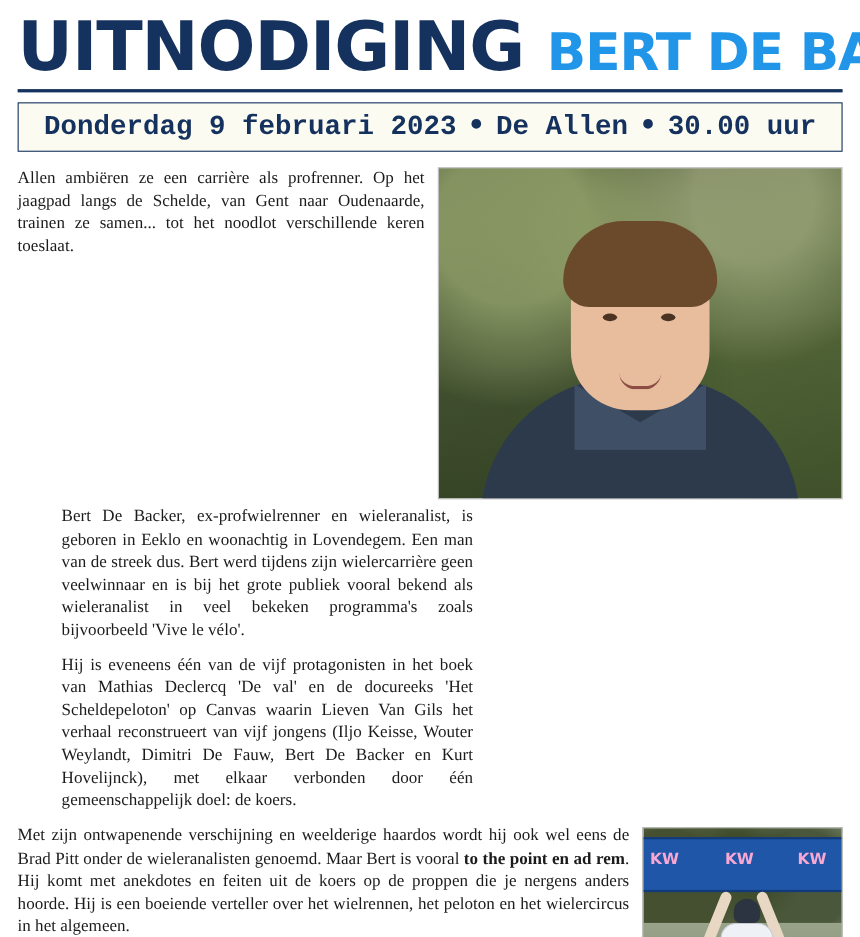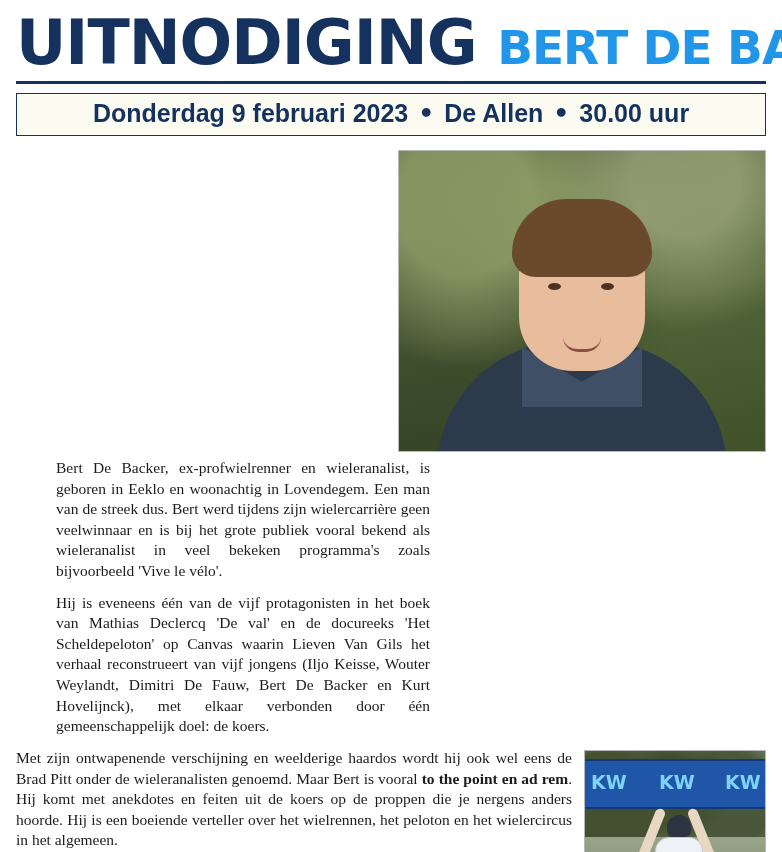--- a/index.html
+++ b/index.html
@@ -47,21 +47,21 @@
     margin: 2px 0 0 0;
   }
   .subtitle-box {
     margin-top: 9px;
     border: 1.5px solid #15325e;
     background: #fbfbf2;
     text-align: center;
     padding: 5px 0 7px 0;
   }
   .subtitle-box .sub {
-    font-family: Liberation Sans, sans-serif;
+    font-family: Liberation Mono, monospace;
     font-weight: bold;
     font-size: 25px;
     color: #15325e;
   }
   .subtitle-box .dot {
     font-family: "DejaVu Sans", sans-serif;
     font-weight: bold;
     font-size: 25px;
     color: #15325e;
     padding: 0 10px;
@@ -182,22 +182,22 @@
                 radial-gradient(circle at 45% 40%, #3c4a2a 0 26%, rgba(0,0,0,0) 58%),
                 radial-gradient(circle at 80% 55%, #4a573a 0 30%, rgba(0,0,0,0) 62%);
   }
   .p2-banner {
     position: absolute; left: 0; top: 8px; right: 0; height: 46px;
     background: #1f56a8;
     border-top: 2px solid #123a79; border-bottom: 2px solid #123a79;
   }
   .p2-banner .kw {
     position: absolute; top: 9px;
-    color: #7dd3fc; font-family: "DejaVu Sans", sans-serif;
-    font-weight: bold; font-size: 19px;
+    color: #f9a8d4; font-family: "DejaVu Sans", sans-serif;
+    font-weight: bold; font-size: 14px;
   }
   .p2-kw1 { left: 6px; }
   .p2-kw2 { left: 74px; }
   .p2-kw3 { left: 140px; }
   .p2-rider-body {
     position: absolute; left: 52%; top: 86px; transform: translateX(-50%);
     width: 46px; height: 78px; background: #eef1f6;
     border-radius: 14px 14px 8px 8px; border: 1px solid #c8ccd4;
   }
   .p2-rider-stripe { position:absolute; left:0; right:0; top: 24px; height: 10px; background:#2d5fae; }
@@ -238,20 +238,21 @@
       <div class="p1-eye-l"></div>
       <div class="p1-eye-r"></div>
       <div class="p1-mouth"></div>
     </div>
 
     <div class="col-left">
       <p>Bert De Backer, ex-profwielrenner en wieleranalist, is geboren in Eeklo en woonachtig in Lovendegem. Een man van de streek dus. Bert werd tijdens zijn wielercarrière geen veelwinnaar en is bij het grote publiek vooral bekend als wieleranalist in veel bekeken programma's zoals bijvoorbeeld 'Vive le vélo'.</p>
       <p>Hij is eveneens één van de vijf protagonisten in het boek van Mathias Declercq 'De val' en de docureeks 'Het Scheldepeloton' op Canvas waarin Lieven Van Gils het verhaal reconstrueert van vijf jongens (Iljo Keisse, Wouter Weylandt, Dimitri De Fauw, Bert De Backer  en Kurt Hovelijnck), met elkaar verbonden door één gemeenschappelijk doel: de koers.</p>
     </div>
 
+    <p>Allen ambiëren ze een carrière als profrenner. Op het jaagpad langs de Schelde, van Gent naar Oudenaarde, trainen ze samen... tot het noodlot verschillende keren toeslaat.</p>
     <div class="clear"></div>
 
     <div class="photo2">
       <div class="p2-sky"></div>
       <div class="p2-trees"></div>
       <div class="p2-banner">
         <span class="kw p2-kw1">KW</span>
         <span class="kw p2-kw2">KW</span>
         <span class="kw p2-kw3">KW</span>
       </div>

